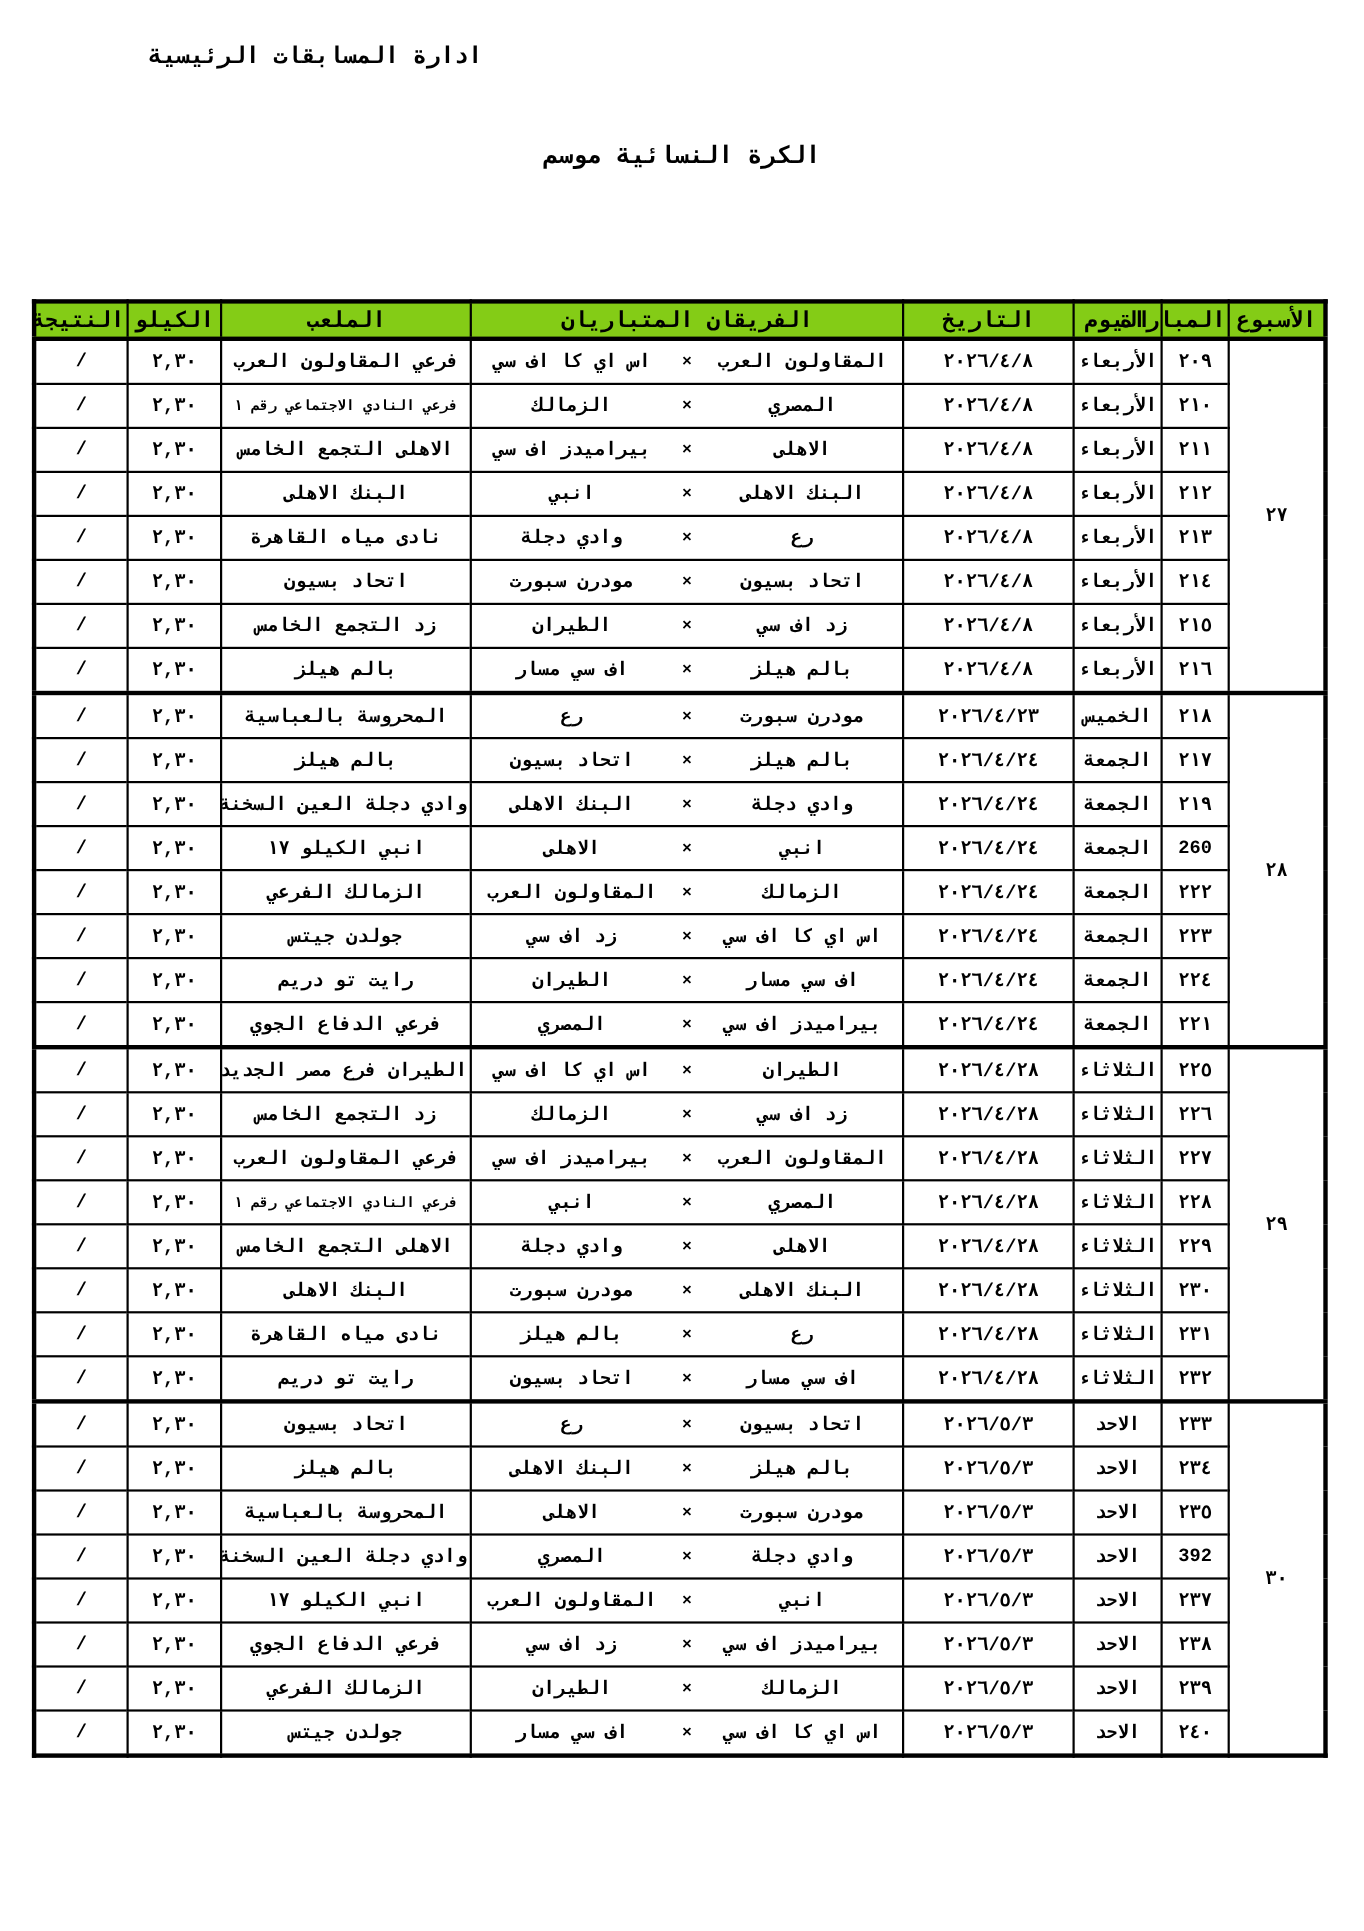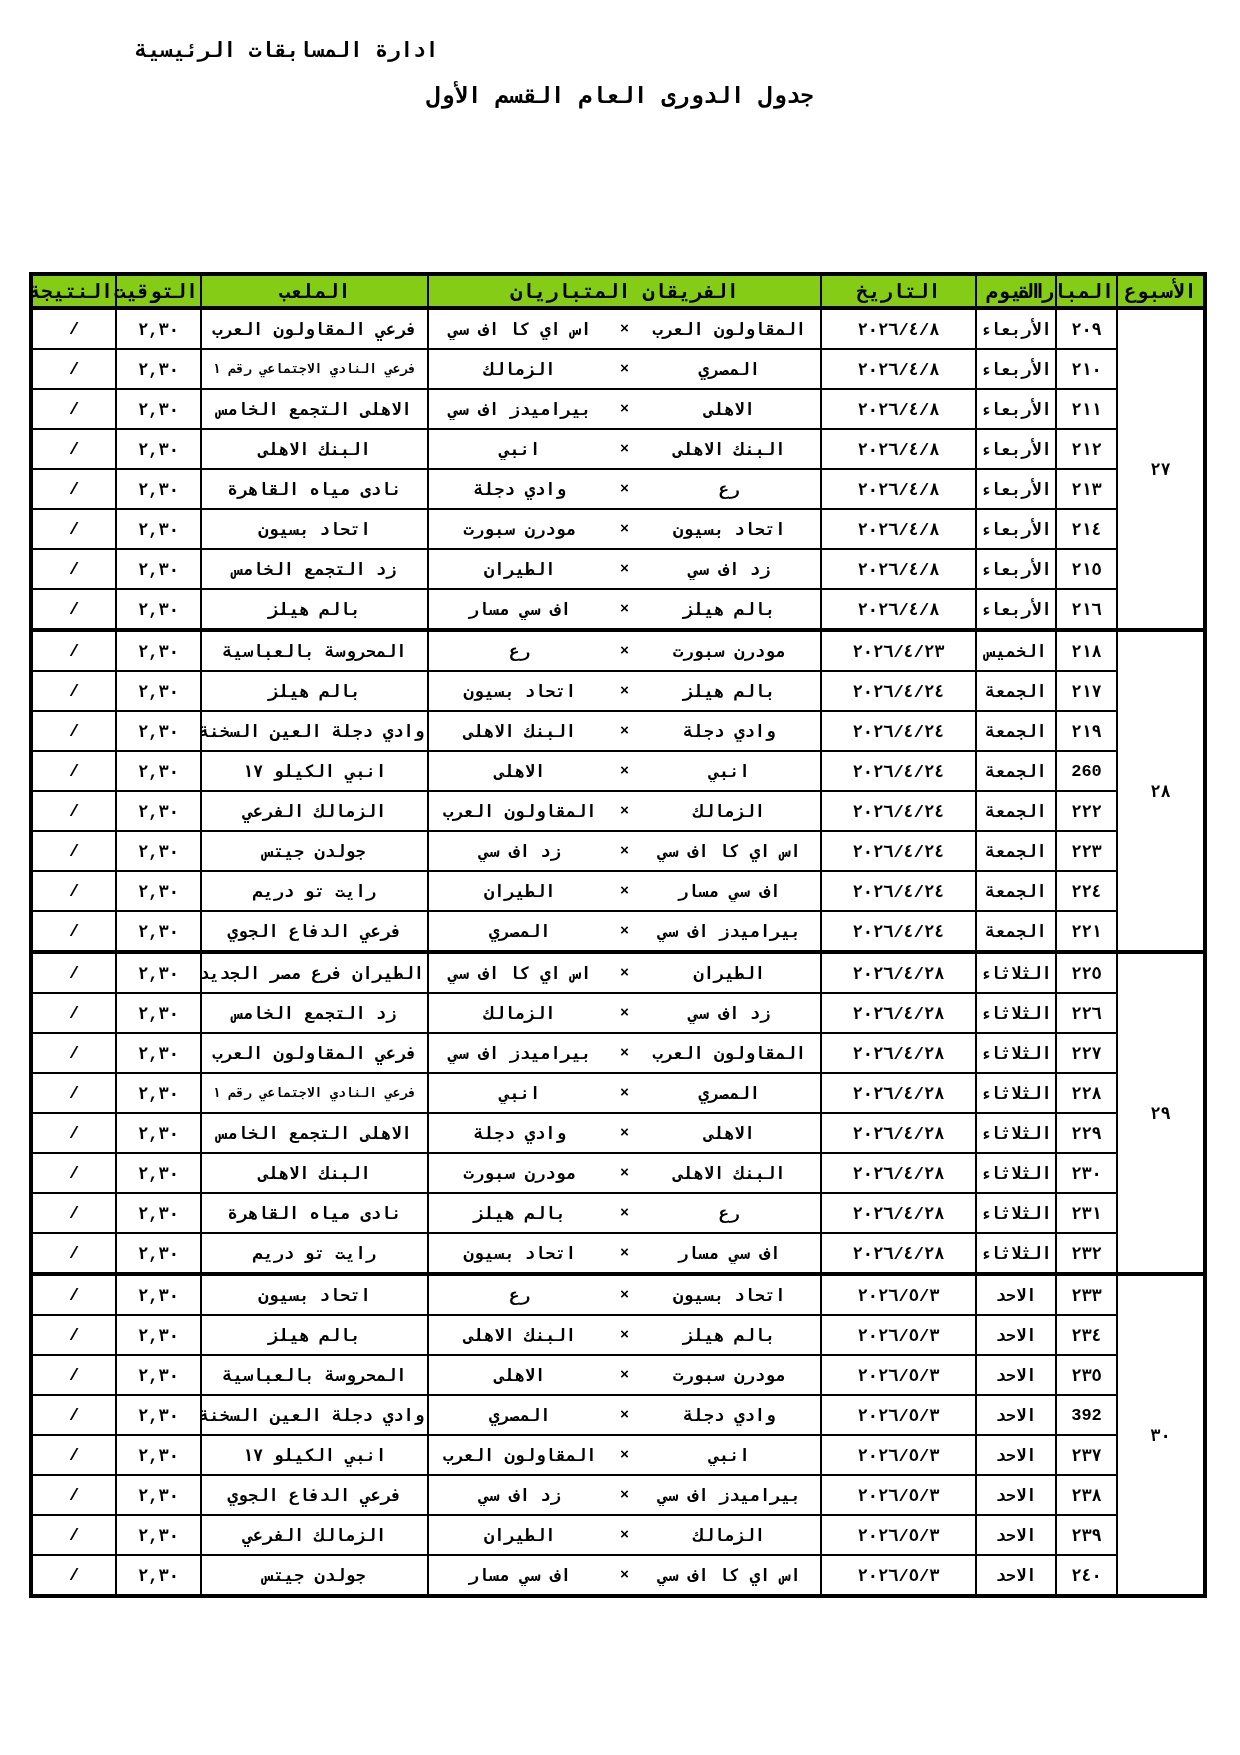--- a/index.html
+++ b/index.html
@@ -73,42 +73,42 @@
     width:100%;
   }
   .teams-wrap .team{flex:1 1 0;text-align:center;overflow:hidden;}
   .teams-wrap .xmark{flex:0 0 34px;text-align:center;font-size:15px;}
 </style>
 </head>
 <body>
 
 <div class="page">
   <div class="dept">ادارة المسابقات الرئيسية</div>
-  <div class="title t1">جدول الدورى العام القسم الأول</div>
+  <div class="title t2">الكرة النسائية موسم</div>
 
   <table class="sched">
     <colgroup>
       <col style="width:88px">
         <col style="width:61px">
         <col style="width:80px">
         <col style="width:155px">
       <col style="width:393px">
         <col style="width:227px">
         <col style="width:85px">
         <col style="width:85px">
     </colgroup>
     <thead>
       <tr>
         <th>الأسبوع</th>
         <th>المباراة</th>
         <th>اليوم</th>
         <th>التاريخ</th>
         <th>الفريقان المتباريان</th>
         <th>الملعب</th>
-        <th>التوقيت</th>
+        <th>الكيلو</th>
         <th>النتيجة</th>
       </tr>
     </thead>
   <tbody class="group">
         <tr>
           <td class="week-cell" rowspan="8">٢٧</td>
           <td class="match-cell">٢٠٩</td>
           <td class="day-cell">الأربعاء</td>
           <td class="date-cell">٢٠٢٦/٤/٨</td>
           <td class="teams-cell">

